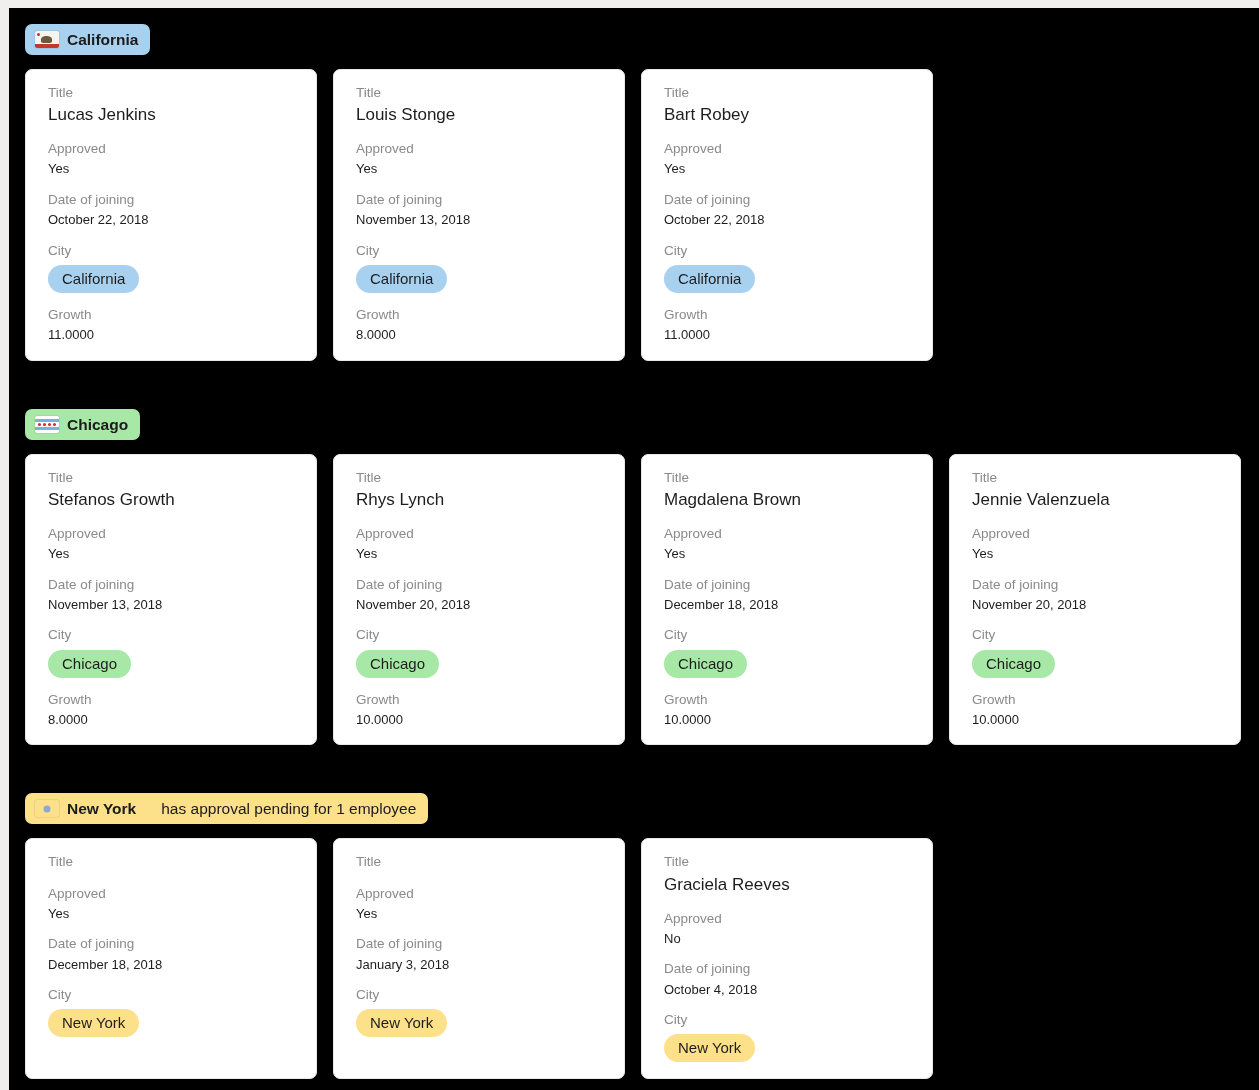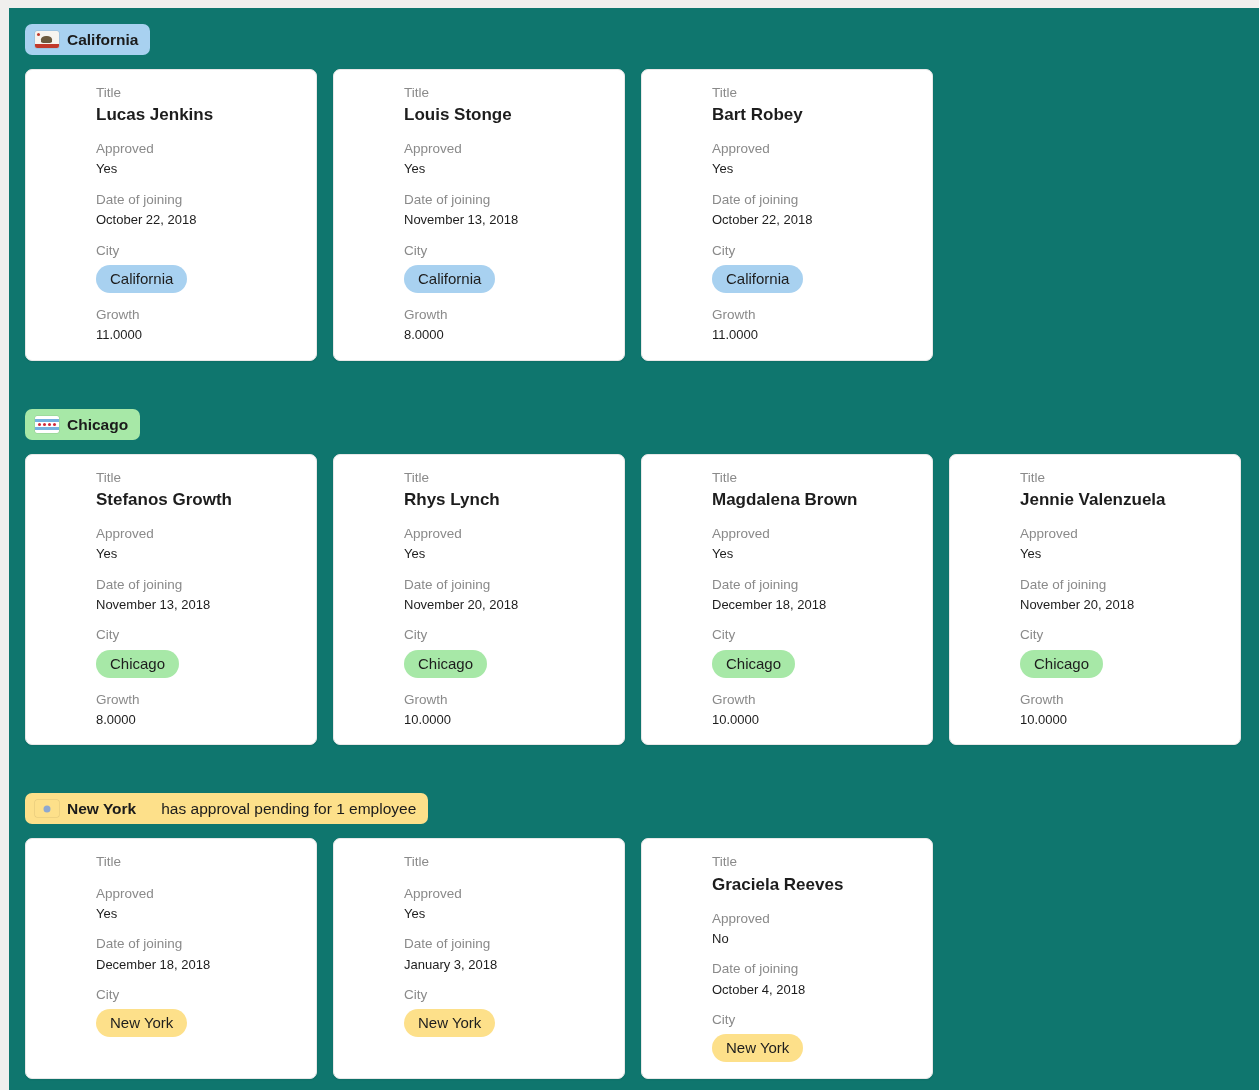--- a/index.html
+++ b/index.html
@@ -13,21 +13,21 @@
     font-family: "Liberation Sans", sans-serif;
     overflow: hidden;
   }
 
   .page-panel {
     position: absolute;
     left: 9px;
     top: 8px;
     width: 1250px;
     height: 1082px;
-    background: #0f766e;
+    background: #000000;
     overflow: hidden;
   }
 
   .groups {
     padding: 16px 0 0 0;
   }
 
   .group {
     margin-bottom: 0;
   }
@@ -158,36 +158,36 @@
     width: 292px;
     margin-right: 16px;
     background: #ffffff;
     border: 1px solid #e8e8e8;
     border-radius: 7px;
     box-shadow: 0 1px 2px rgba(0,0,0,0.07);
     padding: 14px 22px 16px 22px;
     box-sizing: border-box;
   }
 
-  .field { margin-bottom: 13px; margin-left: 48px; }
+  .field { margin-bottom: 13px; }
   .field:last-child { margin-bottom: 0; }
 
   .field-label {
     font-size: 13.5px;
     color: #8a8a8a;
     line-height: 1.35;
     margin-bottom: 2px;
   }
   .field-value {
     font-size: 13px;
     color: #1d1d1d;
     line-height: 1.35;
   }
   .field-value.title-value {
-    font-weight: 700;
+    font-weight: 400;
     font-size: 17px;
   }
 
   .city-pill {
     display: inline-block;
     border-radius: 999px;
     padding: 5px 14px;
     font-size: 15px;
     color: #1d1d1d;
     line-height: 1.2;

